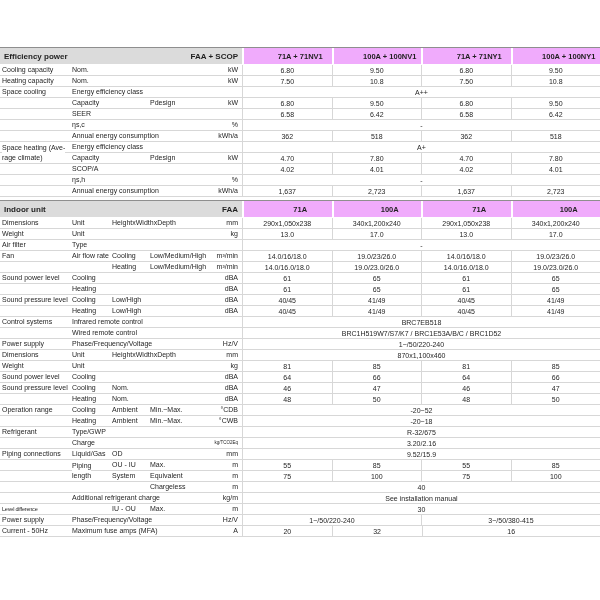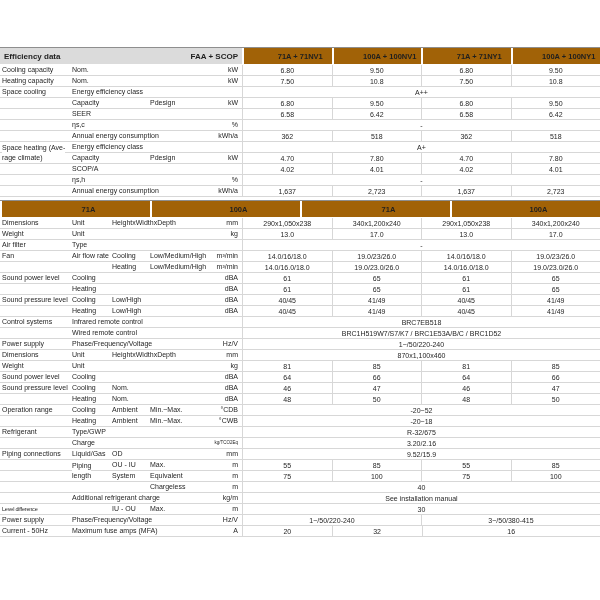--- a/index.html
+++ b/index.html
@@ -6,21 +6,21 @@
   body { width:600px; height:600px; font-family:"Liberation Sans", sans-serif; color:#1f1f1f; }
   #screen { position:relative; width:600px; height:600px; overflow:hidden; background:#fff; }
   #table { position:absolute; top:47px; left:0; width:600px; }
 
   
   .sec { display:flex; height:16px; border-top:1px solid #8e8e8e; margin:3px 0 1px 0; }
   #table .sec:first-child { margin-top:0; }
   .sec-lbl { width:242px; flex:none; background:#dbdbdb; display:flex; justify-content:space-between;
              align-items:center; padding:0 4px; box-sizing:border-box; }
   .sec-title, .sec-model { font-weight:bold; font-size:8px; white-space:nowrap; }
-  .hcell { flex:1 1 0; margin-left:2px; background:#a16207; font-weight:bold; font-size:7.5px;
+  .hcell { flex:1 1 0; margin-left:2px; background:#f0abfc; font-weight:bold; font-size:7.5px;
            display:flex; align-items:center; justify-content:center; white-space:nowrap;padding-left:25px; }
 
   
   .row { display:flex; height:11px; box-sizing:border-box; border-bottom:1px solid #d7d7d7; position:relative; }
   .lbls { width:242px; flex:none; position:relative; }
   .l { position:absolute; top:0; height:10px; line-height:10px; font-size:7px; white-space:pre; }
   .l1 { left:2px; } .l2 { left:72px; } .l3 { left:112px; } .l4 { left:150px; }
   .l.wrap { white-space:pre-line; top:1px; height:auto; line-height:10px; background:#fff; z-index:3; }
   .l.cond { font-size:5.5px; letter-spacing:-0.2px; }
   .unit { position:absolute; right:4px; top:0; height:10px; line-height:10px; font-size:7px; }
@@ -29,21 +29,21 @@
   .cell { display:flex; align-items:center; justify-content:center; font-size:7px; white-space:nowrap; overflow:visible; }
   .cell + .cell { border-left:1px solid #d7d7d7; }
 </style>
 </head>
 <body>
 
 <div id="screen">
   <div id="table">
       <div class="sec">
         <div class="sec-lbl">
-          <span class="sec-title">Efficiency data</span>
+          <span class="sec-title">Efficiency power</span>
           <span class="sec-model">FAA + SCOP</span>
         </div>
         <div class="hcell">71A + 71NV1</div>
         <div class="hcell">100A + 100NV1</div>
         <div class="hcell">71A + 71NY1</div>
         <div class="hcell">100A + 100NY1</div>
       </div>
       <div class="row">
         <div class="lbls">
           <span class="l l1">Cooling capacity</span>
@@ -173,20 +173,24 @@
           <span class="unit">kWh/a</span>
         </div>
         <div class="vals">
           <div class="cell" style="flex: 1 1 0px;">1,637</div>
           <div class="cell" style="flex: 1 1 0px;">2,723</div>
           <div class="cell" style="flex: 1 1 0px;">1,637</div>
           <div class="cell" style="flex: 1 1 0px;">2,723</div>
         </div>
       </div>
       <div class="sec">
+        <div class="sec-lbl">
+          <span class="sec-title">Indoor unit</span>
+          <span class="sec-model">FAA</span>
+        </div>
         <div class="hcell">71A</div>
         <div class="hcell">100A</div>
         <div class="hcell">71A</div>
         <div class="hcell">100A</div>
       </div>
       <div class="row">
         <div class="lbls">
           <span class="l l1">Dimensions</span>
           <span class="l l2">Unit</span>
           <span class="l l3">HeightxWidthxDepth</span>

